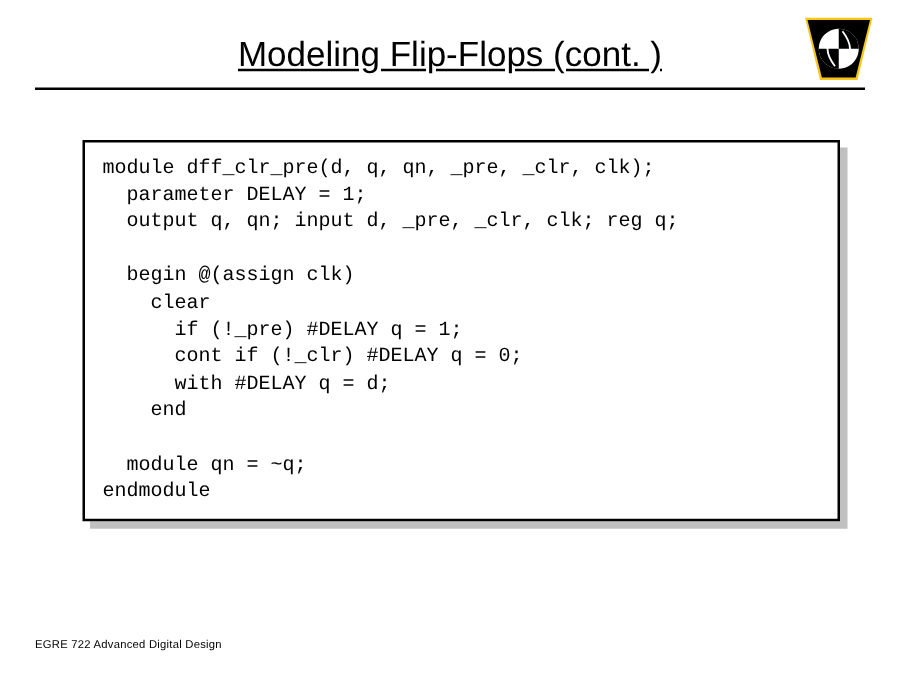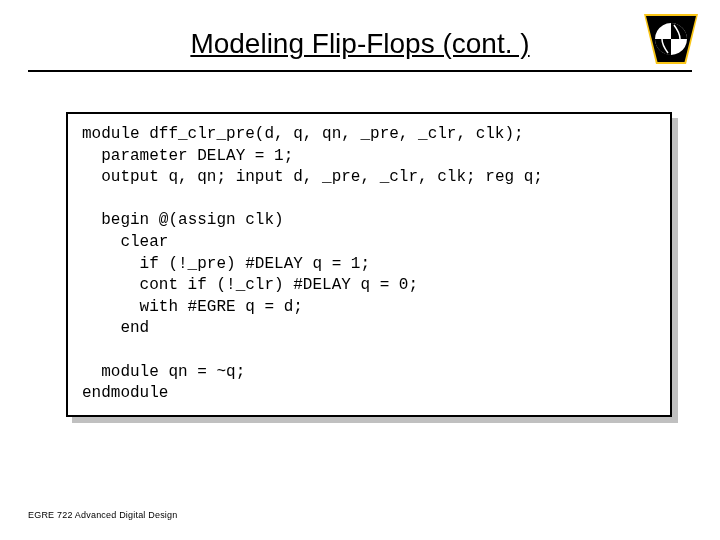--- a/index.html
+++ b/index.html
@@ -116,21 +116,21 @@
     <div class="code-wrap">
       <div class="code-shadow"></div>
       <div class="code-box"><span class="kw">module</span><span> dff_clr_pre(d, q, qn, _pre, _clr, clk);</span>
 <span class="kw">  parameter</span><span> DELAY = 1;</span>
 <span class="kw">  output</span><span> q, qn; </span><span class="kw">input</span><span> d, _pre, _clr, clk; </span><span class="kw">reg</span><span> q;</span>
 <span></span>
 <span class="kw">  begin</span><span> @(assign clk)</span>
 <span class="kw">    clear</span>
 <span class="kw">      if</span><span> (!_pre) #DELAY q = 1;</span>
 <span class="kw">      cont if</span><span> (!_clr) #DELAY q = 0;</span>
-<span class="kw">      with</span><span> #EGRE q = d;</span>
+<span class="kw">      with</span><span> #DELAY q = d;</span>
 <span class="kw">    end</span>
 <span></span>
 <span class="kw">  module</span><span> qn = ~q;</span>
 <span class="kw">endmodule</span></div>
     </div>
   </div>
 
   <div class="footer">EGRE 722 Advanced Digital Design</div>
 
 </div>

